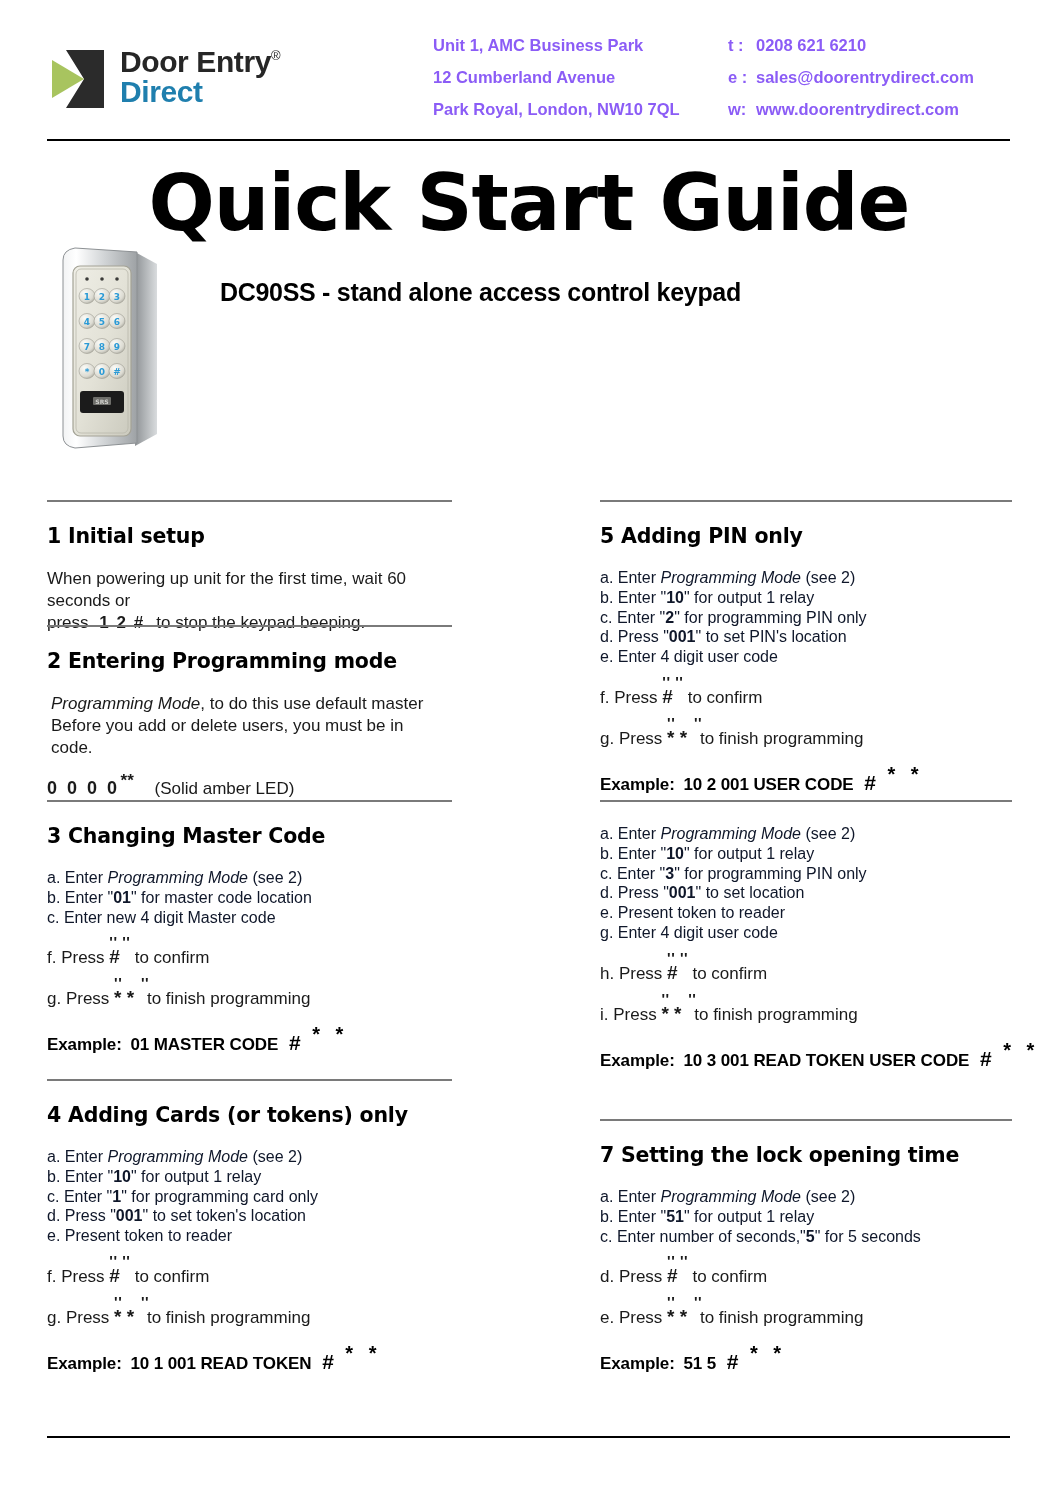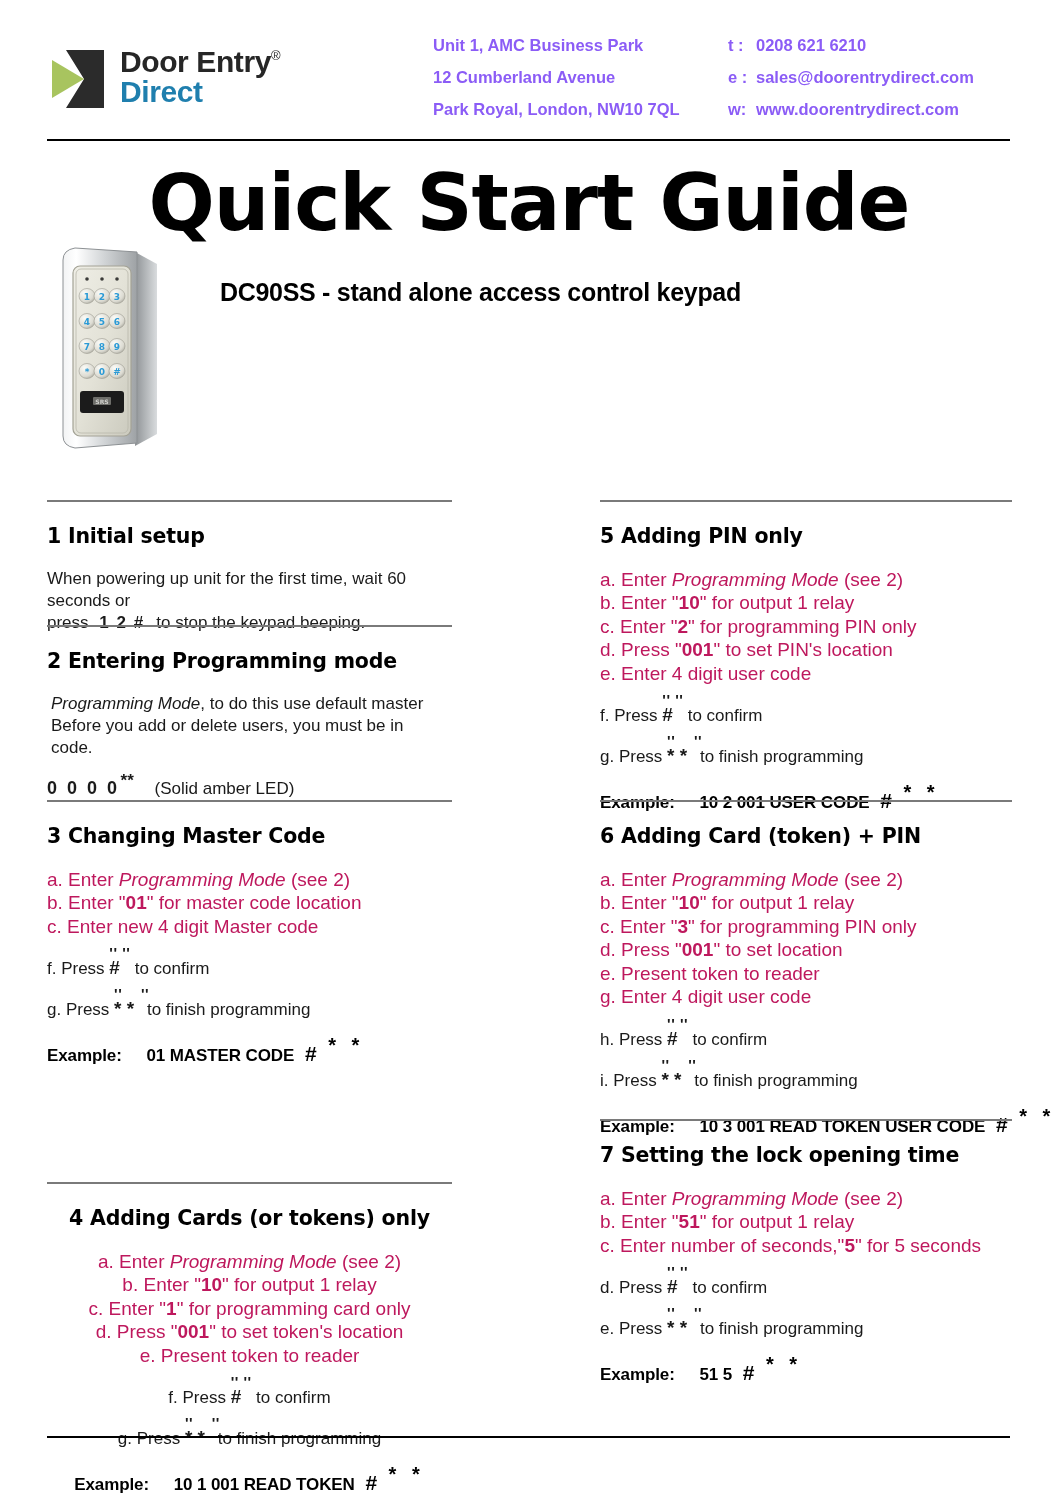--- a/index.html
+++ b/index.html
@@ -136,21 +136,21 @@
     font-family: "DejaVu Sans", sans-serif;
   }
   .body-text {
     font-size: 17px;
     line-height: 1.28;
     color: #1a1a1a;
   }
   .body-text em { font-style: italic; }
   .body-text b  { font-weight: 700; }
 
-  .steps { font-size: 19px; line-height: 1.235; color: #be185d; }
+  .steps { font-size: 16px; line-height: 1.235; color: #0f172a; }
   .step  { white-space: nowrap; }
   .step em { font-style: italic; }
   .step b  { font-weight: 700; margin-top: 40px; }
 
   .press-line {
     font-size: 17px;
     color: #1a1a1a;
     margin-top: 19px;
     white-space: nowrap;
   }
@@ -171,21 +171,21 @@
   .keycap .gl { visibility: visible; }
 
   .example {
     margin-top: 22px;
     font-size: 17px;
     font-weight: 700;
     color: #000;
     white-space: nowrap;
     letter-spacing: -0.1px;
   }
-  .example .ex-label { margin-right: 20px; }
+  .example .ex-label { margin-right: 4px; }
   .example .hash { font-size: 21px; font-weight: 700; }
   .example .stars {
     font-size: 20px;
     font-weight: 700;
     position: relative;
     top: -9px;
     margin-left: 7px;
     letter-spacing: 5px;
   }
 
@@ -385,21 +385,21 @@
       <span style="margin-left:8px;">to finish programming</span>
     </div>
     <div class="example">
       <span class="ex-label">Example:</span>
       <span>01 MASTER CODE</span>
       <span class="hash" style="margin-left:6px;">#</span>
       <span class="stars">* *</span>
     </div>
   </div>
 
-  <div class="section" style="top:1182px;text-align:center;">
+  <div class="section" style="top:1079px;">
     <div class="sec-rule"></div>
     <h2 class="sec-title">4 Adding Cards (or tokens) only</h2>
     <div class="steps">
       <div class="step"><span>a. Enter </span><em>Programming Mode</em><span> (see 2)</span></div>
       <div class="step"><span>b. Enter "</span><b>10</b><span>" for output 1 relay</span></div>
       <div class="step"><span>c. Enter "</span><b>1</b><span>" for programming card only</span></div>
       <div class="step"><span>d. Press "</span><b>001</b><span>" to set token's location</span></div>
       <div class="step"><span>e. Present token to reader</span></div>
     </div>
     <div class="press-line">
@@ -446,21 +446,20 @@
     <div class="example">
       <span class="ex-label">Example:</span>
       <span>10 2 001 USER CODE</span>
       <span class="hash" style="margin-left:6px;">#</span>
       <span class="stars">* *</span>
     </div>
   </div>
 
   <div class="section" style="top:800px;">
     <div class="sec-rule"></div>
-    <h2 class="sec-title">6 Adding Card (token) + PIN</h2>
     <div class="steps">
       <div class="step"><span>a. Enter </span><em>Programming Mode</em><span> (see 2)</span></div>
       <div class="step"><span>b. Enter "</span><b>10</b><span>" for output 1 relay</span></div>
       <div class="step"><span>c. Enter "</span><b>3</b><span>" for programming PIN only</span></div>
       <div class="step"><span>d. Press "</span><b>001</b><span>" to set location</span></div>
       <div class="step"><span>e. Present token to reader</span></div>
       <div class="step"><span>g. Enter 4 digit user code</span></div>
     </div>
     <div class="press-line">
       <span>h.  Press</span>

